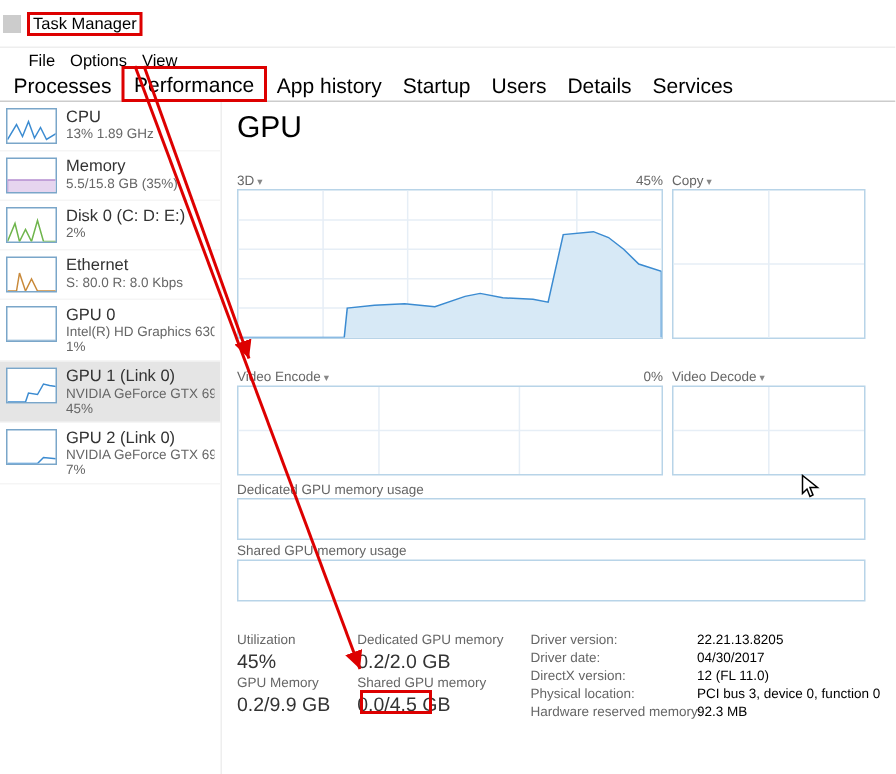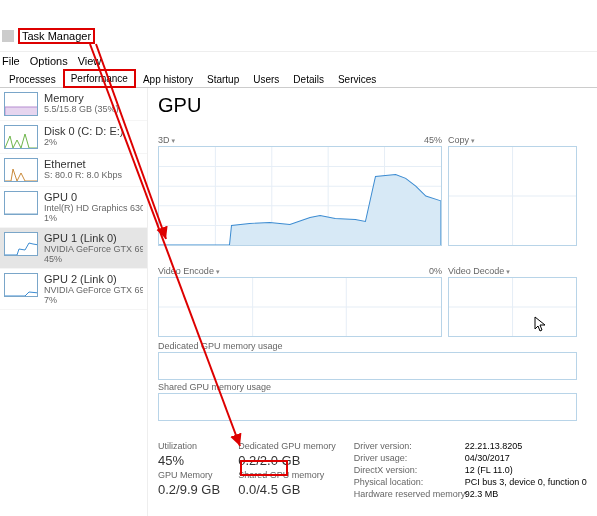--- a/index.html
+++ b/index.html
@@ -1,23 +1,23 @@
 <!DOCTYPE html>
 <html><head>
 <meta charset="utf-8">
 <style>
 * { margin: 0; padding: 0; box-sizing: border-box; font-family: "Segoe UI", Arial, sans-serif; }
 body { width: 597px; height: 516px; background: #fff; font-size: 11px; color: #000; overflow: hidden; position: relative; }
-.titlebar { height: 32px; display: flex; align-items: center; padding: 0 2px; border-bottom: 1px solid #eee; margin-top: 20px; }
+.titlebar { height: 32px; display: flex; align-items: center; padding: 0 2px; border-bottom: 1px solid #eee; }
 .app-icon { width: 12px; height: 12px; background: #ccc; margin-right: 4px; }
 .app-title { font-size: 11px; border: 2px solid #d00; padding: 0 2px; }
-.menubar { height: 18px; display: flex; align-items: center; padding: 0 2px; gap: 10px; }
+.menubar { height: 18px; display: flex; align-items: center; padding: 0 19px; gap: 10px; }
 .menubar span { font-size: 11px; }
 .tabbar { height: 18px; display: flex; align-items: flex-end; border-bottom: 1px solid #ccc; padding-left: 2px; }
-.tab { font-size: 10px; padding: 2px 6px; border: 1px solid transparent; border-bottom: none; cursor: pointer; }
+.tab { font-size: 14px; padding: 2px 6px; border: 1px solid transparent; border-bottom: none; cursor: pointer; }
 .tab.active { border-color: #ccc; background: #fff; position: relative; top: 1px; }
 .tab.hl { border: 2px solid #d00; }
 .content { display: flex; height: calc(100% - 54px); }
 .sidebar { width: 148px; border-right: 1px solid #eee; overflow: hidden; }
 .sitem { display: flex; padding: 4px 4px; border-bottom: 1px solid #f5f5f5; cursor: pointer; }
 .sitem.selected { background: #e5e5e5; }
 .thumb { width: 34px; height: 24px; border: 1px solid #7aa6c9; margin-right: 6px; background: #fff; position: relative; }
 .thumb svg { width: 100%; height: 100%; }
 .sinfo { flex: 1; overflow: hidden; }
 .sname { font-size: 11px; color: #333; white-space: nowrap; }
@@ -65,20 +65,29 @@
   <div class="tab">Startup</div>
   <div class="tab">Users</div>
   <div class="tab">Details</div>
   <div class="tab">Services</div>
 </div>
 
 <div class="content">
   <div class="sidebar">
     <div class="sitem">
       <div class="thumb"><svg>
+            <polyline points="0,20 6,10 10,18 14,8 18,19 22,12 26,20 34,15" fill="none" stroke="#3b8bd1" stroke-width="1"></polyline>
+          </svg></div>
+      <div class="sinfo">
+          <div class="sname">CPU</div>
+          <div class="ssub">13% 1.89 GHz</div>
+        </div>
+    </div>
+    <div class="sitem">
+      <div class="thumb"><svg>
             <rect x="0" y="14" width="34" height="10" fill="#e6d5ef" stroke="#b58ed1"></rect>
           </svg></div>
       <div class="sinfo">
           <div class="sname">Memory</div>
           <div class="ssub">5.5/15.8 GB (35%)</div>
         </div>
     </div>
     <div class="sitem">
       <div class="thumb"><svg>
             <polyline points="0,22 5,10 8,22 12,14 16,22 20,8 24,22 34,22" fill="none" stroke="#6fb54c" stroke-width="1"></polyline>
@@ -219,21 +228,21 @@
         <div class="statval">0.2/2.0 GB</div>
         <div class="statlabel">Shared GPU memory</div>
         <div class="statval">0.0/4.5 GB</div>
       </div>
       <div class="statblock">
         <div class="statrow">
             <span class="k">Driver version:</span>
             <span class="v">22.21.13.8205</span>
           </div>
         <div class="statrow">
-            <span class="k">Driver usage:</span>
+            <span class="k">Driver date:</span>
             <span class="v">04/30/2017</span>
           </div>
         <div class="statrow">
             <span class="k">DirectX version:</span>
             <span class="v">12 (FL 11.0)</span>
           </div>
         <div class="statrow">
             <span class="k">Physical location:</span>
             <span class="v">PCI bus 3, device 0, function 0</span>
           </div>

